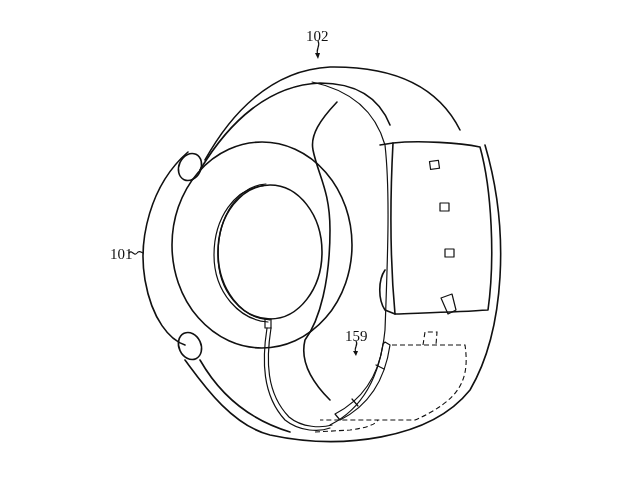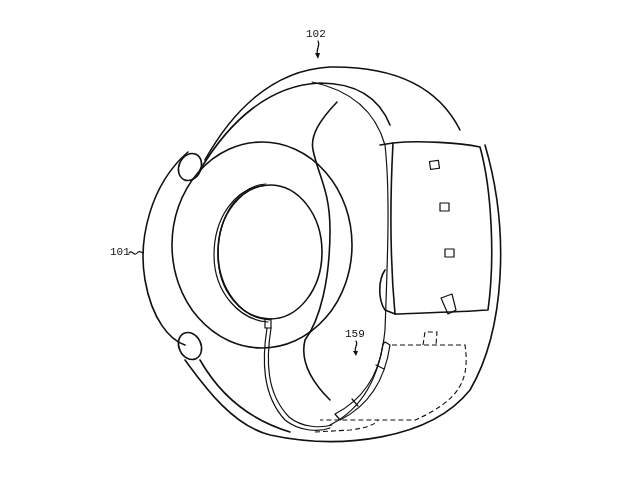--- a/index.html
+++ b/index.html
@@ -2,21 +2,21 @@
 <html><head>
 <meta charset="utf-8">
 <style>
   html, body { margin: 0; padding: 0; background: #ffffff; }
   body { width: 620px; height: 501px; position: relative; overflow: hidden;
          font-family: "Liberation Serif", serif; }
   #figure { position: absolute; left: 0; top: 0; width: 620px; height: 501px; }
   .ln { fill: none; stroke: #111; stroke-width: 1.6; stroke-linecap: round; stroke-linejoin: round; }
   .thin { stroke-width: 1.2; }
   .dash { fill: none; stroke: #111; stroke-width: 1.1; stroke-dasharray: 5 3; }
-  .lbl { position: absolute; font-size: 11px; color: #111; font-family: Liberation Mono, monospace; }
+  .lbl { position: absolute; font-size: 15px; color: #111; font-family: Liberation Serif, serif; }
 </style>
 </head>
 <body>
 
 <div id="figure">
 <svg width="620" height="501" viewBox="0 0 620 501">
 
   <path class="ln" d="M188,152 C150,185 138,240 145,280 C152,320 170,340 185,345"></path>
 
   <ellipse class="ln" cx="190" cy="167" rx="11" ry="14" transform="rotate(25 190 167)"></ellipse>

